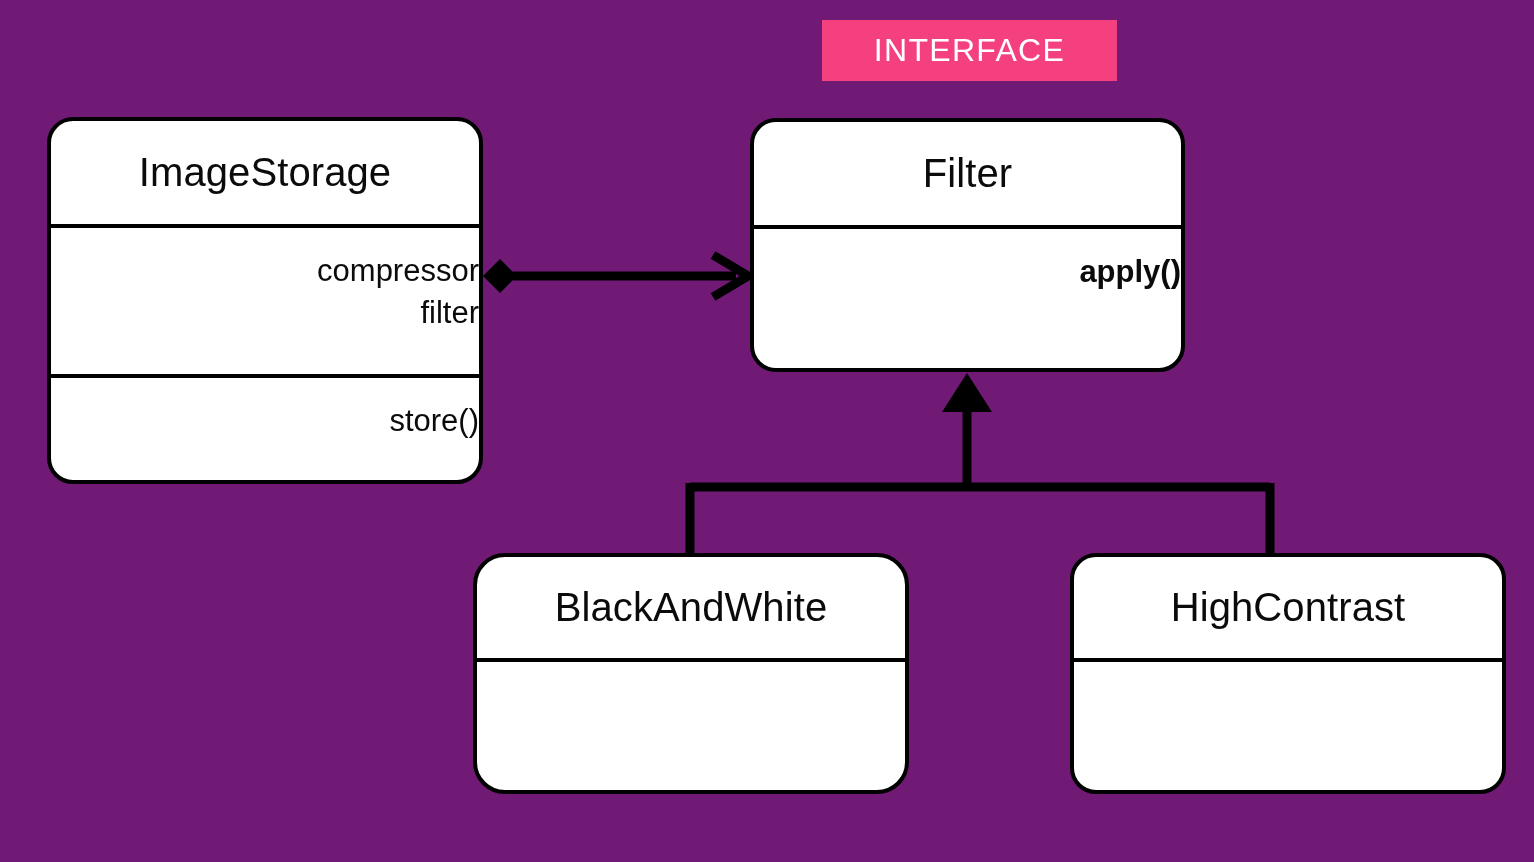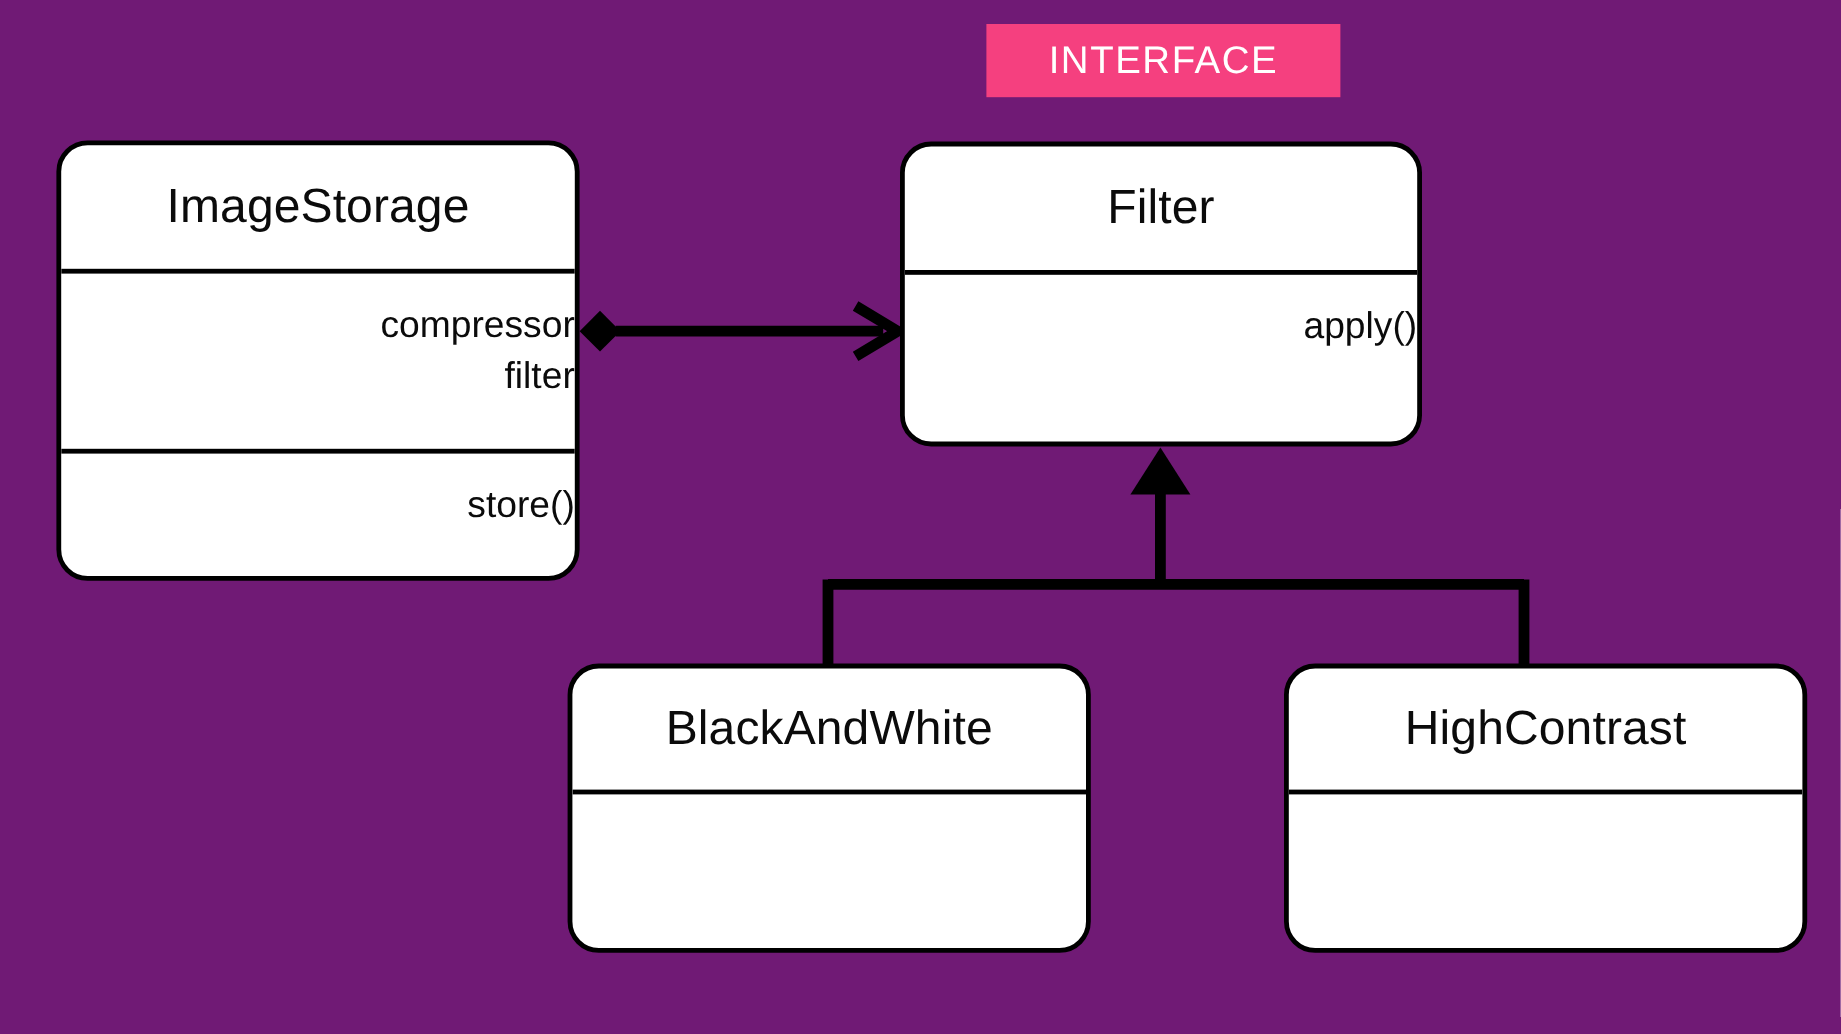--- a/index.html
+++ b/index.html
@@ -118,26 +118,26 @@
     </div>
     <div class="uml-compartment" style="height:110px; font-size:31px;">
       <span class="uml-line">store()</span>
     </div>
   </div>
 
   <div class="uml-class" style="left:750px; top:118px; width:435px; height:254px;">
     <div class="uml-title" style="height:103px; font-size:40px;">
       <span>Filter</span>
     </div>
-    <div class="uml-compartment" style="height:106px; font-size:31px;">
+    <div class="uml-compartment" style="height:106px; font-size:31px;font-weight:bold;">
       <span class="uml-line">apply()</span>
     </div>
   </div>
 
-  <div class="uml-class" style="left:473px; top:553px; width:436px; height:241px;">
+  <div class="uml-class" style="left:473px; top:553px; width:436px; height:241px;border-radius:32px;">
     <div class="uml-title" style="height:101px; font-size:40px;">
       <span>BlackAndWhite</span>
     </div>
     <div class="uml-compartment empty" style="height:136px;"></div>
   </div>
 
   <div class="uml-class" style="left:1070px; top:553px; width:436px; height:241px;">
     <div class="uml-title" style="height:101px; font-size:40px;">
       <span>HighContrast</span>
     </div>

